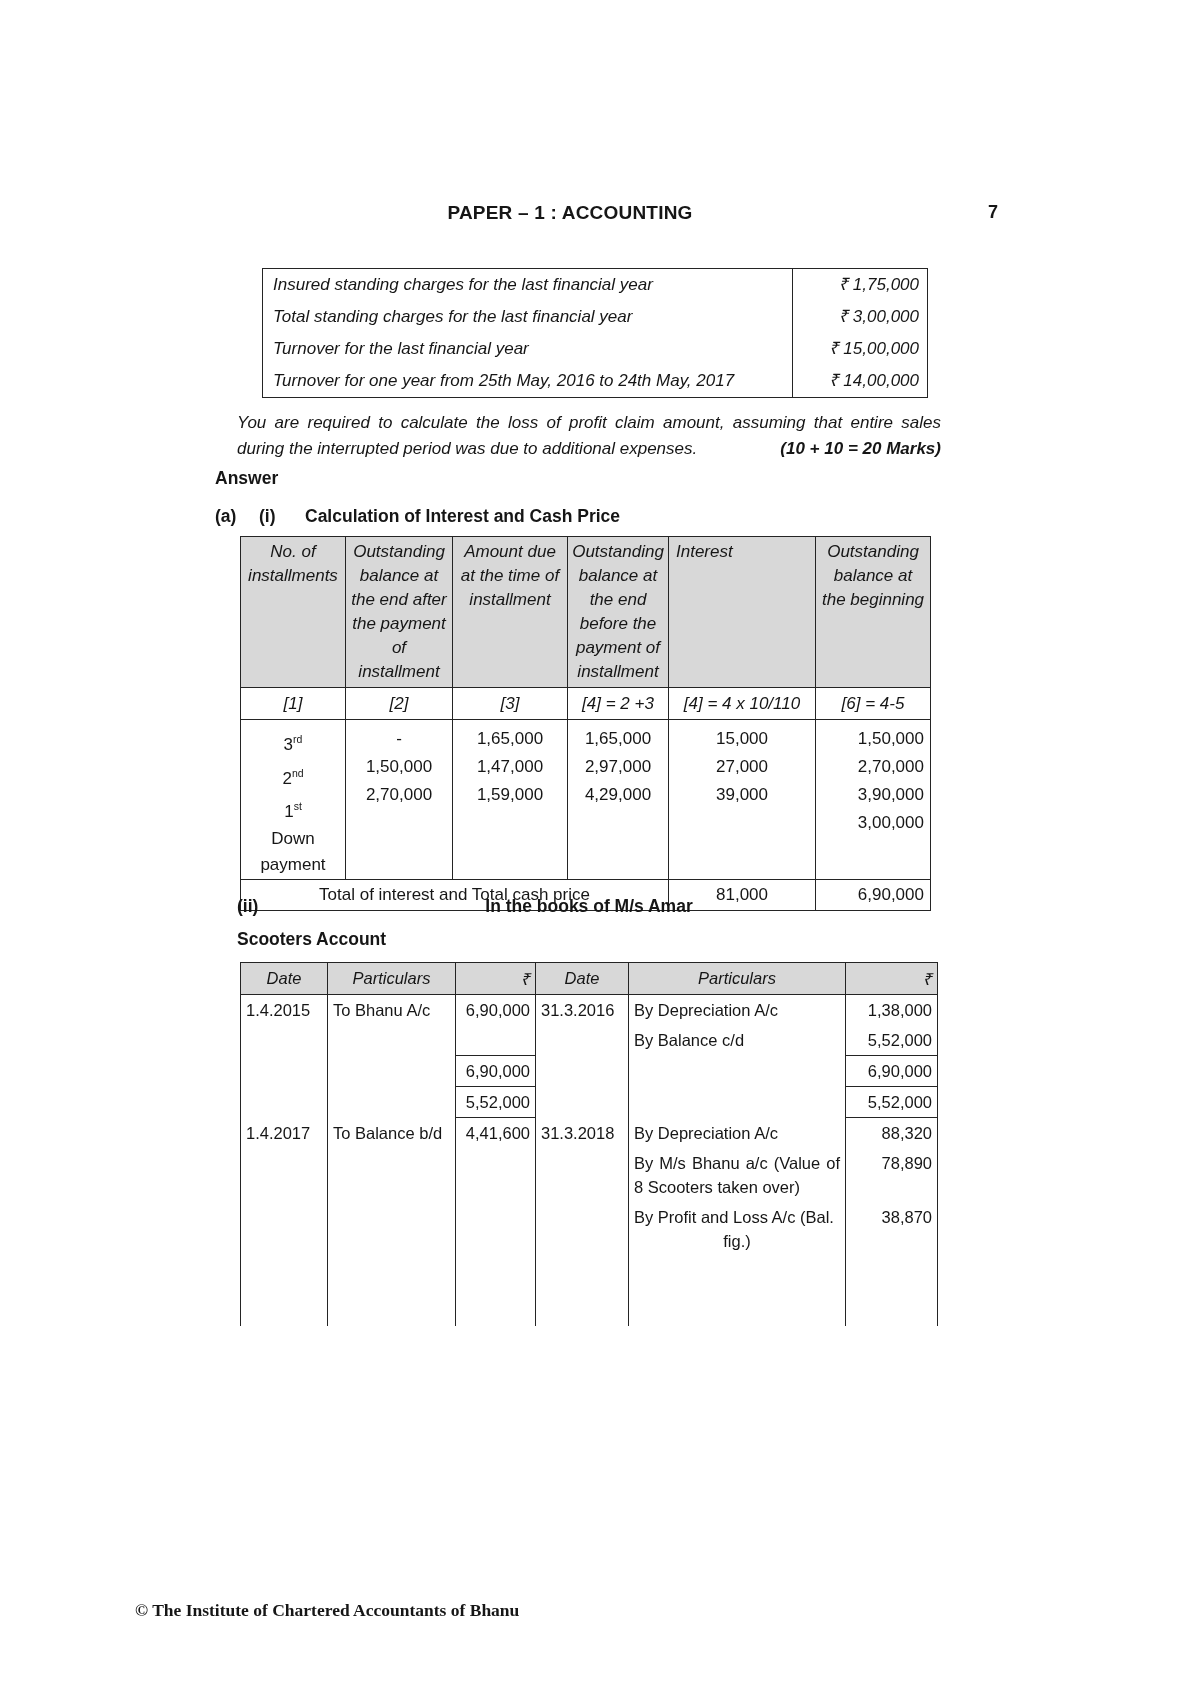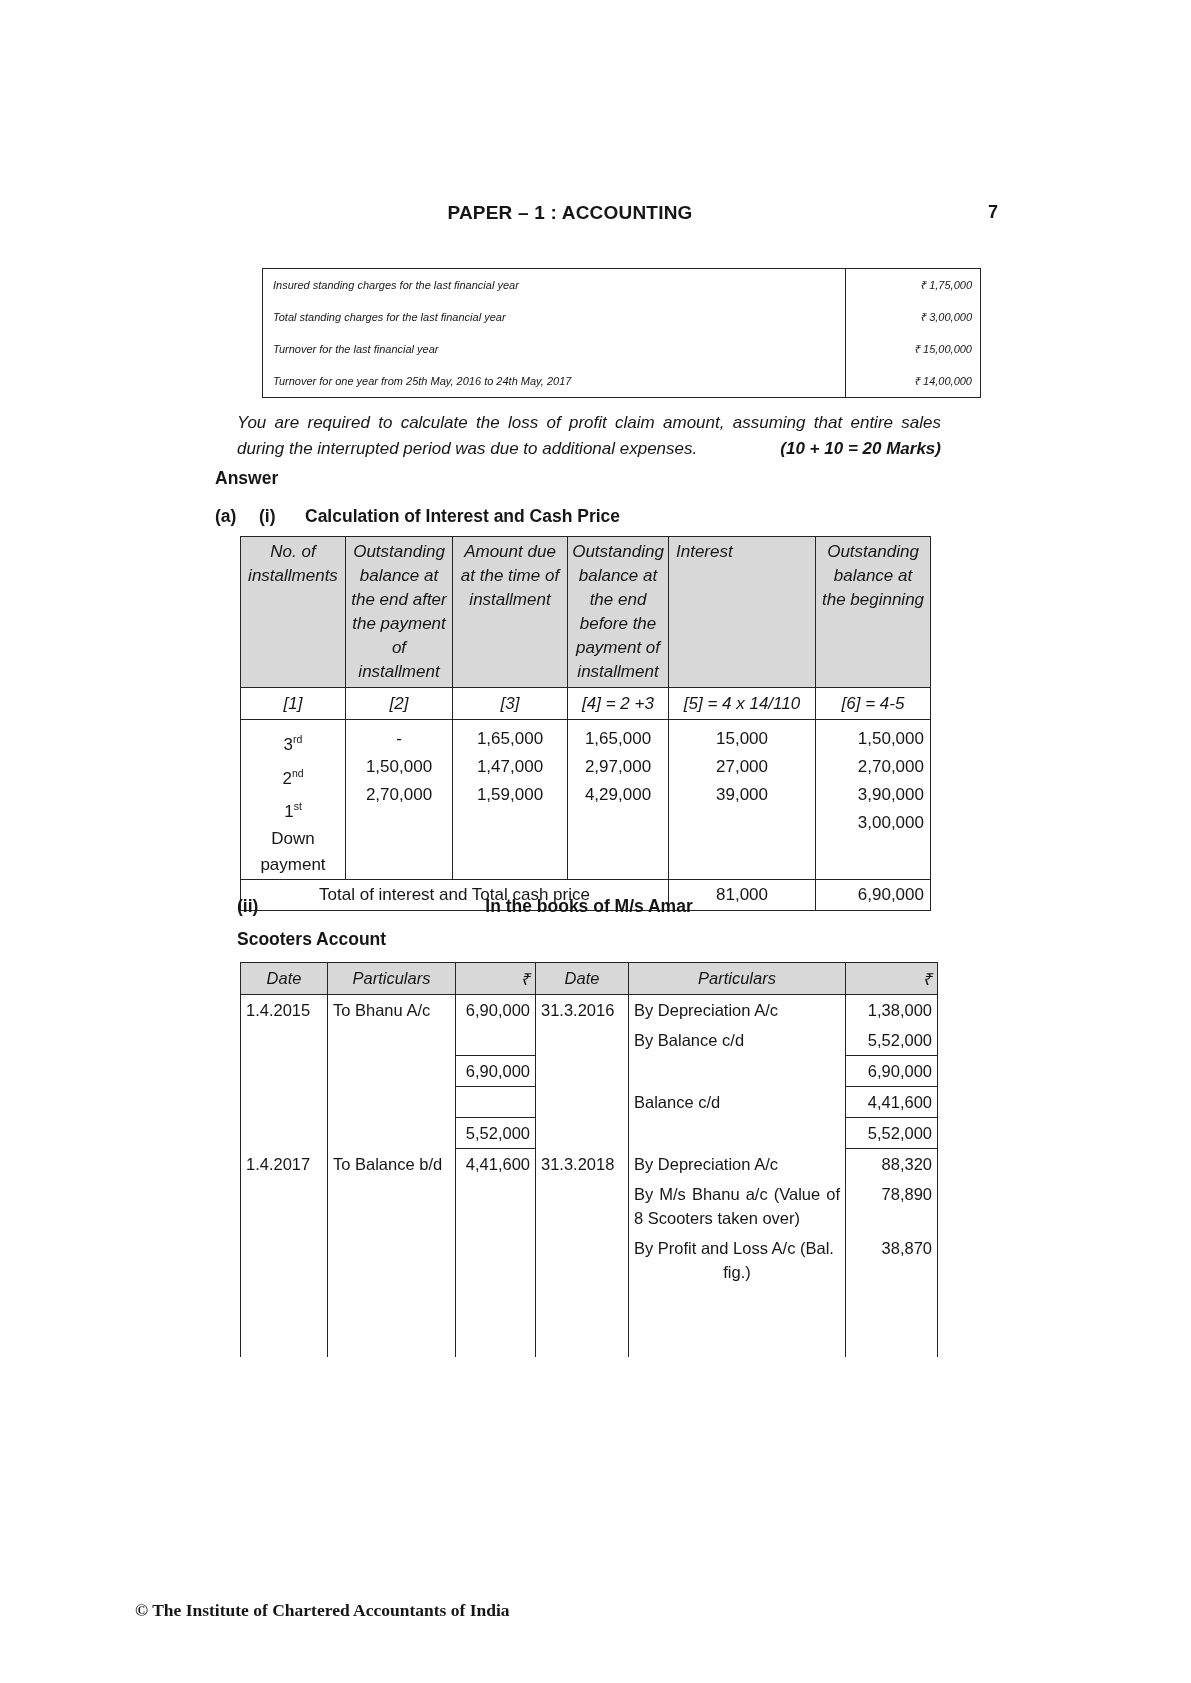--- a/index.html
+++ b/index.html
@@ -6,22 +6,22 @@
   .page{
     position:relative;width:1191px;height:1683px;background:#ffffff;
     font-family:"Liberation Sans",sans-serif;color:#161616;overflow:hidden;
   }
   
   .doc-title{position:absolute;top:202px;left:237px;width:666px;text-align:center;
     font-weight:bold;font-size:19px;letter-spacing:.2px;}
   .page-number{position:absolute;top:202px;left:988px;font-weight:bold;font-size:18px;}
 
   
-  .charges-table{position:absolute;top:268px;left:262px;width:719px;border-collapse:collapse;
-    font-style:italic;font-size:11px;border:1.6px solid #242424;}
+  .charges-table{position:absolute;top:268px;left:262px;width:666px;border-collapse:collapse;
+    font-style:italic;font-size:17px;border:1.6px solid #242424;}
   .charges-table td{padding:3px 8px;line-height:26px;}
   .charges-table .c-label{border-right:1.6px solid #242424;padding-left:10px;}
   .charges-table .c-value{text-align:right;width:118px;white-space:nowrap;}
 
   
   .question{position:absolute;top:410px;left:237px;width:704px;font-style:italic;
     font-size:17px;line-height:26px;}
   .q-line1{text-align:justify;text-align-last:justify;}
   .q-line2{display:flex;justify-content:space-between;}
   .q-marks{font-weight:bold;}
@@ -134,21 +134,21 @@
         <th>Amount due at the time of installment</th>
         <th>Outstanding balance at the end before the payment of installment</th>
         <th class="th-left">Interest</th>
         <th>Outstanding balance at the beginning</th>
       </tr>
       <tr class="idx">
         <td>[1]</td>
         <td>[2]</td>
         <td>[3]</td>
         <td>[4] = 2 +3</td>
-        <td>[5] = 4 x 14/110</td>
+        <td>[4] = 4 x 10/110</td>
         <td>[6] = 4-5</td>
       </tr>
     </thead>
     <tbody>
       <tr class="data-row">
         <td>
           <div class="iline"><span>3</span><sup>rd</sup></div>
           <div class="iline"><span>2</span><sup>nd</sup></div>
           <div class="iline"><span>1</span><sup>st</sup></div>
           <div class="downpay">Down payment</div>
@@ -234,28 +234,20 @@
         <td></td>
         <td></td>
         <td class="amt tot">6,90,000</td>
         <td></td>
         <td></td>
         <td class="amt tot">6,90,000</td>
       </tr>
       <tr class="std">
         <td></td>
         <td></td>
-        <td class="amt"></td>
-        <td></td>
-        <td>Balance c/d</td>
-        <td class="amt">4,41,600</td>
-      </tr>
-      <tr class="std">
-        <td></td>
-        <td></td>
         <td class="amt tot">5,52,000</td>
         <td></td>
         <td></td>
         <td class="amt tot">5,52,000</td>
       </tr>
       <tr class="std">
         <td>1.4.2017</td>
         <td>To Balance b/d</td>
         <td class="amt">4,41,600</td>
         <td>31.3.2018</td>
@@ -285,15 +277,15 @@
         <td></td>
         <td></td>
         <td></td>
         <td></td>
         <td></td>
         <td></td>
       </tr>
     </tbody>
   </table>
 
-  <div class="doc-footer">© The Institute of Chartered Accountants of India</div>
+  <div class="doc-footer">© The Institute of Chartered Accountants of Bhanu</div>
 
 </div>
 
 </body></html>

